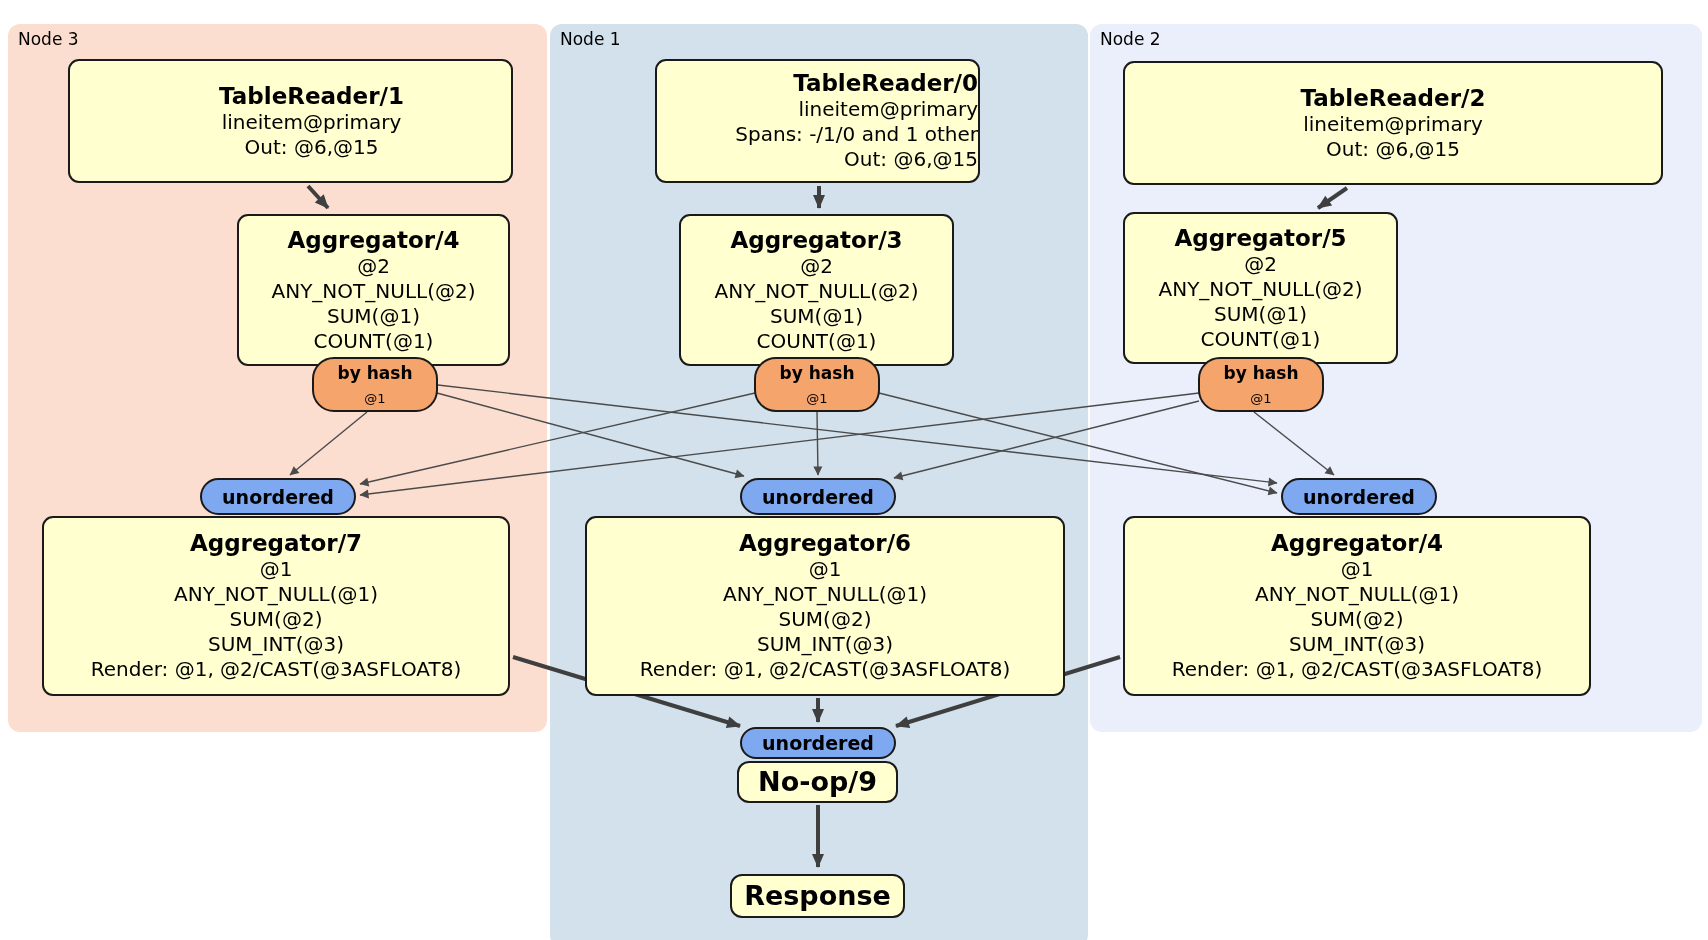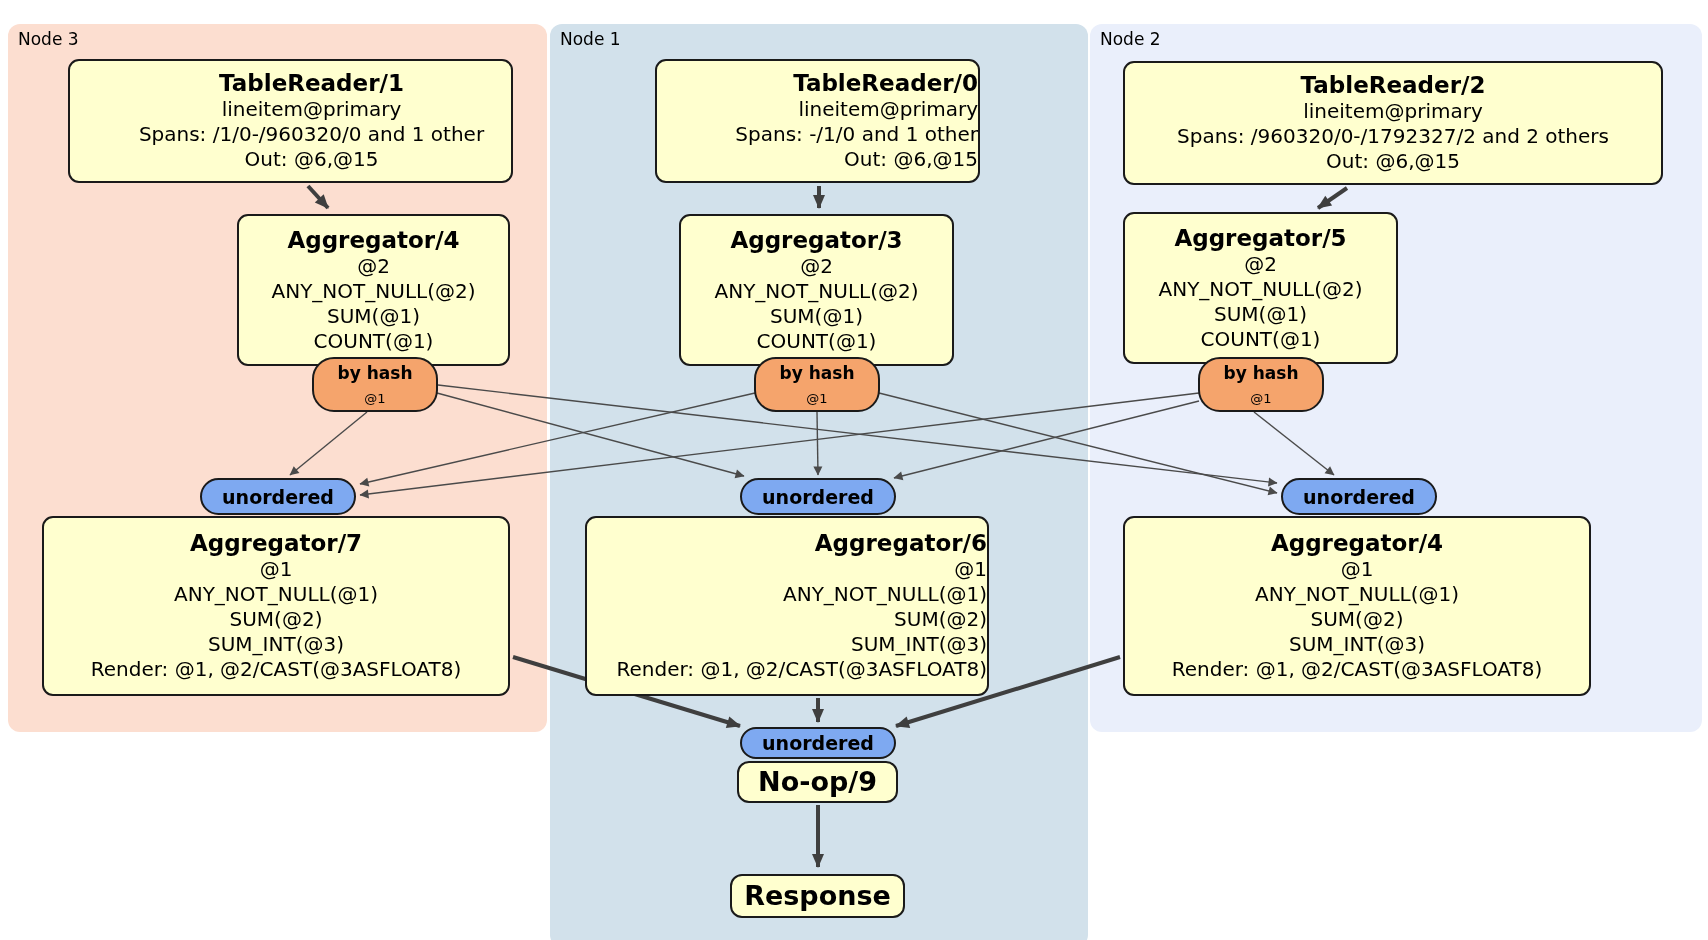--- a/index.html
+++ b/index.html
@@ -26,21 +26,21 @@
   .box .title{font-weight:bold;font-size:23px;line-height:27px;}
   .box .line{font-size:20px;line-height:25px;}
 
   .tr1{left:68px;top:43px;width:445px;height:124px;padding-left:42px;}
   .tr0{left:655px;top:43px;width:325px;height:124px;align-items:flex-end;}
   .tr2{left:1123px;top:45px;width:540px;height:124px;}
   .agg4{left:237px;top:198px;width:273px;height:152px;}
   .agg3{left:679px;top:198px;width:275px;height:152px;}
   .agg5{left:1123px;top:196px;width:275px;height:152px;}
   .agg7{left:42px;top:500px;width:468px;height:180px;}
-  .agg6{left:585px;top:500px;width:404px;height:180px;align-items:flex-end;}
+  .agg6{left:585px;top:500px;width:480px;height:180px;}
   .agg8{left:1123px;top:500px;width:468px;height:180px;}
   .noop{left:737px;top:745px;width:161px;height:42px;border-radius:12px;}
   .response{left:730px;top:858px;width:175px;height:44px;border-radius:12px;}
   .noop .title,.response .title{font-size:27px;line-height:30px;}
 
   .oval{
     position:absolute;z-index:4;box-sizing:border-box;border:2px solid #1a1a1a;
     display:flex;flex-direction:column;justify-content:center;align-items:center;text-align:center;gap:8px;
   }
   .router{background:var(--router-fill);border-radius:22px;width:126px;height:55px;}
@@ -100,33 +100,31 @@
       <line x1="879" y1="377" x2="1277" y2="477" marker-end="url(#ah-small)"></line>
       <line x1="1199" y1="377" x2="360" y2="479" marker-end="url(#ah-small)"></line>
       <line x1="1199" y1="385" x2="894" y2="462" marker-end="url(#ah-small)"></line>
       <line x1="1254" y1="396" x2="1334" y2="459" marker-end="url(#ah-small)"></line>
     </g>
   </svg>
 
   <div class="box tr1">
     <div class="title">TableReader/1</div>
     <div class="line">lineitem@primary</div>
-    <div class="line">Spans: /1/0-/960320/0 and 1 other</div>
     <div class="line">Out: @6,@15</div>
   </div>
   <div class="box tr0">
     <div class="title">TableReader/0</div>
     <div class="line">lineitem@primary</div>
     <div class="line">Spans: -/1/0 and 1 other</div>
     <div class="line">Out: @6,@15</div>
   </div>
   <div class="box tr2">
     <div class="title">TableReader/2</div>
     <div class="line">lineitem@primary</div>
-    <div class="line">Spans: /960320/0-/1792327/2 and 2 others</div>
     <div class="line">Out: @6,@15</div>
   </div>
 
   <div class="box agg4">
     <div class="title">Aggregator/4</div>
     <div class="line">@2</div>
     <div class="line">ANY_NOT_NULL(@2)</div>
     <div class="line">SUM(@1)</div>
     <div class="line">COUNT(@1)</div>
   </div>

